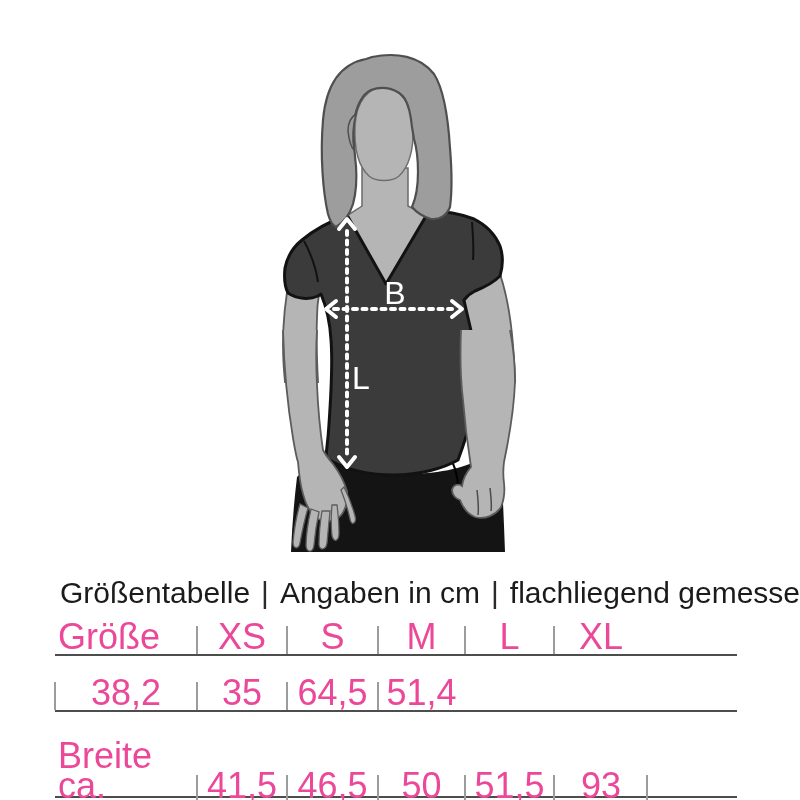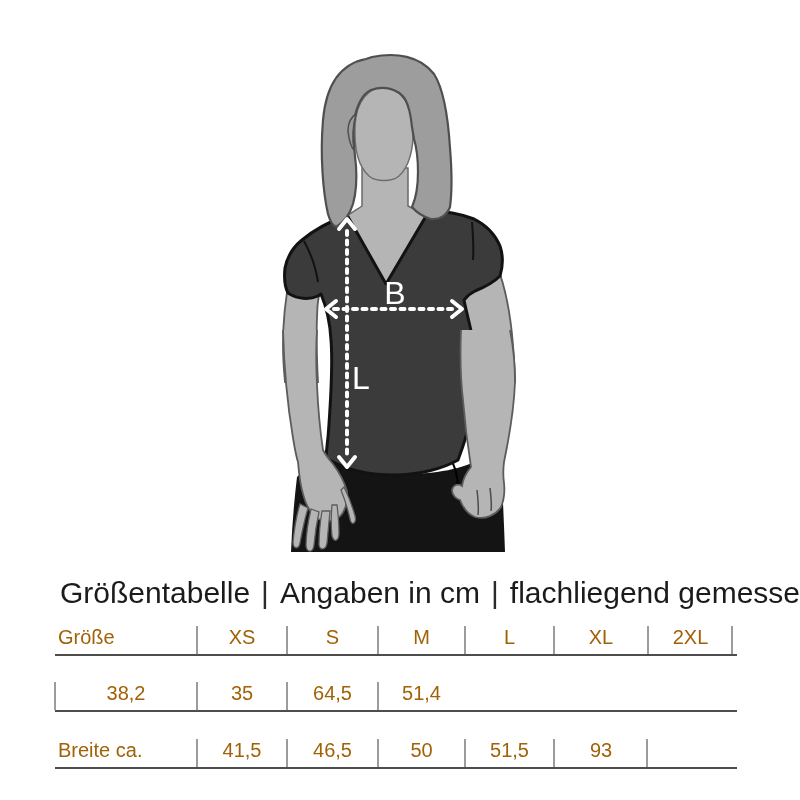--- a/index.html
+++ b/index.html
@@ -14,24 +14,24 @@
     position:absolute;left:60px;top:578px;font-size:30px;line-height:30px;
     white-space:nowrap;color:#1b1b1b;
   }
   .caption .pipe{margin:0 11px;color:#2a2a2a;}
 
   .size-table{position:absolute;left:55px;top:600px;width:682px;}
   .trow{
     display:grid;grid-template-columns:142px 90px 91px 87px 89px 94px 85px;
     height:54px;border-bottom:2px solid #4d4d4d;
   }
-  .trow.last{height:55px;}
+  .trow.last{height:55px;margin-top:29px;}
   .cell{
     position:relative;display:flex;align-items:flex-end;justify-content:center;
-    font-size:20px;line-height:30px;padding-bottom:2px;color:#a16207;
+    font-size:36px;line-height:30px;padding-bottom:2px;color:#ec4899;
   }
   .cell.label{justify-content:flex-start;padding-left:3px;}
   .cell.val::before{
     content:"";position:absolute;left:-1px;bottom:0;width:2px;height:28px;background:#9c9c9c;
   }
   .cell.val.lastcol::after{
     content:"";position:absolute;right:0;bottom:0;width:2px;height:28px;background:#9c9c9c;
   }
 </style>
 </head>
@@ -154,21 +154,20 @@
   </div>
 
   <div class="size-table">
     <div class="trow">
       <div class="cell label">Größe</div>
       <div class="cell val">XS</div>
       <div class="cell val">S</div>
       <div class="cell val">M</div>
       <div class="cell val">L</div>
       <div class="cell val">XL</div>
-      <div class="cell val lastcol">2XL</div>
     </div>
     <div class="trow">
       <div class="cell val">38,2</div>
       <div class="cell val">35</div>
       <div class="cell val">64,5</div>
       <div class="cell val">51,4</div>
     </div>
     <div class="trow last">
       <div class="cell label">Breite ca.</div>
       <div class="cell val">41,5</div>

